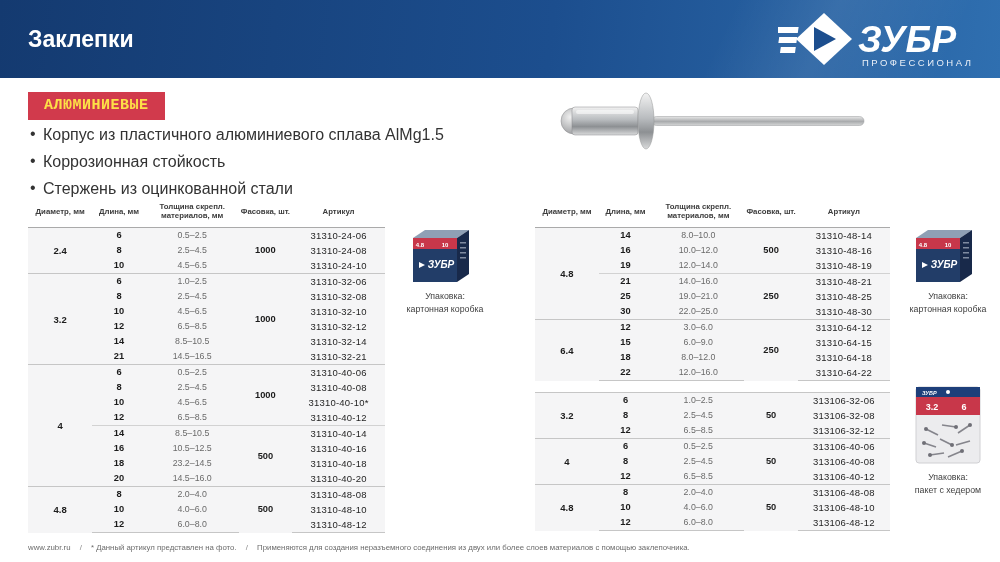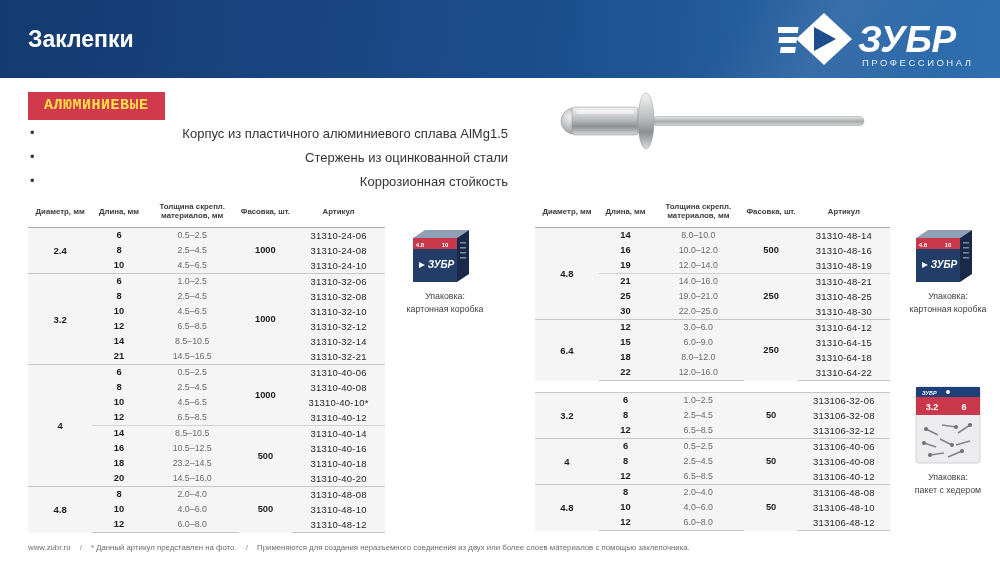--- a/index.html
+++ b/index.html
@@ -11,21 +11,21 @@
           background:linear-gradient(96deg,#143a70 0%,#1c4e8e 55%,#2f6fb0 100%);}
   .banner::after{content:'';position:absolute;right:0;top:0;width:48%;height:100%;
           background:linear-gradient(115deg,rgba(255,255,255,0) 42%,rgba(255,255,255,0.08) 62%,rgba(255,255,255,0) 88%);}
   .page-title{position:absolute;left:28px;top:26px;color:#ffffff;font-size:23px;font-weight:bold;z-index:2;}
   .logo{position:absolute;right:22px;top:10px;width:200px;height:60px;z-index:2;}
 
   
   .badge{position:absolute;left:28px;top:92px;background:#d13a4c;color:#fde047;
          font-size:15px;font-weight:bold;letter-spacing:0.5px;padding:5px 16px 6px;font-family:Liberation Mono, monospace;}
   .bullets{position:absolute;left:28px;top:126px;margin:0;padding:0;list-style:none;width:480px;}
-  .bullets li{position:relative;font-size:13px;color:#333333;margin-bottom:9px;padding-left:15px;text-align:right;}
+  .bullets li{position:relative;font-size:16px;color:#333333;margin-bottom:9px;padding-left:15px;}
   .bullets li::before{content:'•';position:absolute;left:2px;top:-1px;color:#333333;}
 
   
   .rivet{position:absolute;left:550px;top:86px;width:340px;height:70px;}
   .usage{position:absolute;left:562px;top:157px;width:432px;font-size:8.8px;color:#444444;line-height:13px;}
 
   
   .tbl{position:absolute;}
   #tbl-left{left:28px;top:198px;width:357px;}
   #tbl-right-top{left:535px;top:198px;width:355px;}
@@ -74,22 +74,22 @@
       </g>
       <text x="80" y="42" font-size="37" font-weight="bold" font-style="italic" fill="#ffffff">ЗУБР</text>
       <text x="84" y="56" font-size="9.5" letter-spacing="2.5" fill="#e9eff7">ПРОФЕССИОНАЛ</text>
     </svg>
   </div>
 
   <div class="badge">АЛЮМИНИЕВЫЕ</div>
 
   <ul class="bullets" id="bullets">
       <li>Корпус из пластичного алюминиевого сплава AlMg1.5</li>
+      <li>Коррозионная стойкость</li>
       <li>Стержень из оцинкованной стали</li>
-      <li>Коррозионная стойкость</li>
     </ul>
 
   <svg class="rivet" viewBox="0 0 340 70">
     <defs>
       <linearGradient id="gm" x1="0" y1="0" x2="0" y2="1">
         <stop offset="0" stop-color="#f2f2f2"></stop>
           <stop offset="0.45" stop-color="#b9bcbf"></stop>
         <stop offset="0.7" stop-color="#8d9093"></stop>
           <stop offset="1" stop-color="#d9dadb"></stop>
       </linearGradient>

